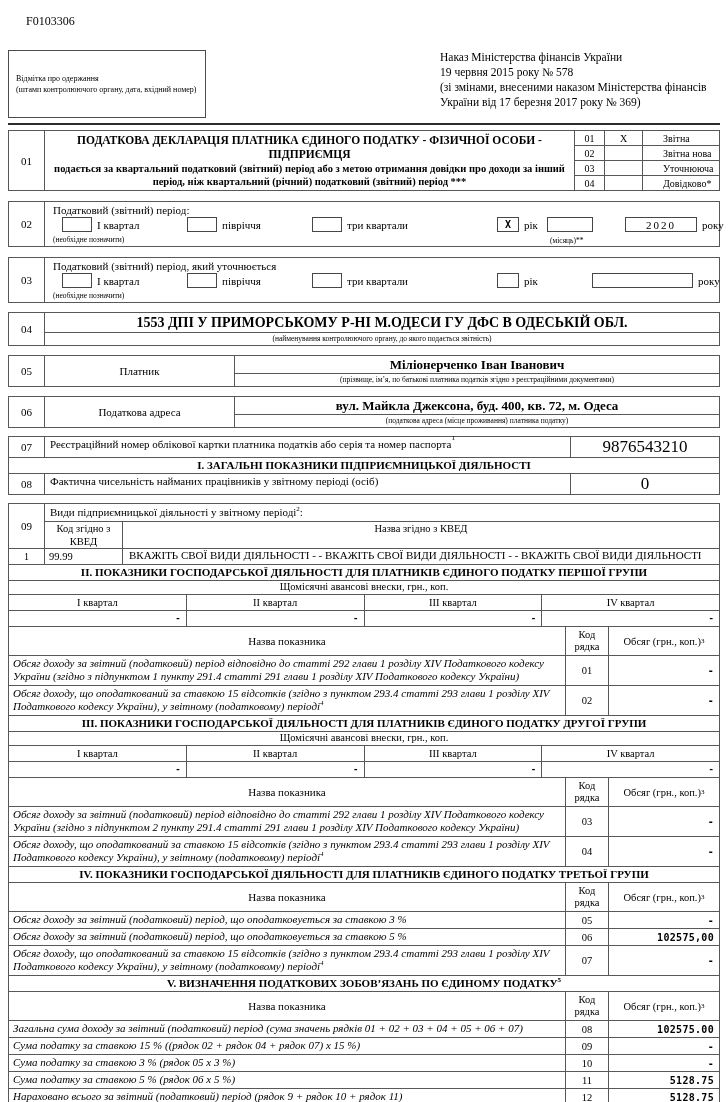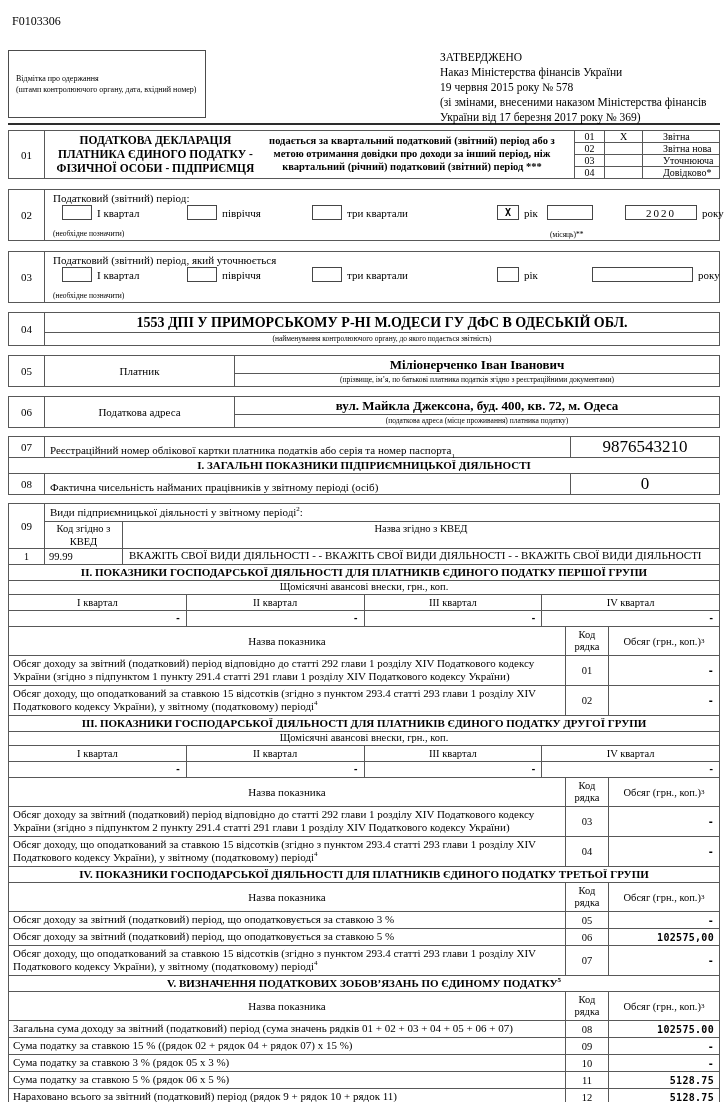--- a/index.html
+++ b/index.html
@@ -6,36 +6,36 @@
 html,body { padding:0; margin:0; }
 body {
   width:728px; height:1102px; overflow:hidden;
   background:#fff; color:#000;
   font-family:"Liberation Serif", serif;
 }
 .page { position:relative; padding:14px 8px 0 8px; }
 
 
 .hdr { position:relative; height:109px; }
-.form-code { position:absolute; top:0; left:4px; font-size:12px; }
+.form-code { position:absolute; top:0; left:18px; font-size:12px; }
 .stamp-box { position:absolute; top:36px; left:0; width:198px; height:68px;
   border:1px solid #4c4c4c; display:flex; flex-direction:column; justify-content:center;
   padding-left:7px; font-size:8px; line-height:11px; }
 .approved { position:absolute; top:36px; left:432px; font-size:11.5px; line-height:15px; }
 .thick { border-top:2px solid #2d2d2d; margin-bottom:5px; }
 
 
 .tbl { border:1px solid #585858; }
 .num { flex:0 0 36px; border-right:1px solid #585858; display:flex;
   align-items:center; justify-content:center; font-size:11px; }
 
 
 .r01 { display:flex; }
 .titlecell { flex:1; border-right:1px solid #585858; text-align:center;
-  padding:2px 8px; display:flex; flex-direction:row; justify-content:center; }
+  padding:2px 8px; display:flex; flex-direction:column; justify-content:center; }
 .t1 { font-weight:bold; font-size:11.5px; line-height:14px; }
 .t2 { font-weight:bold; font-size:10.5px; line-height:13px; margin-top:1px; }
 .minitbl { flex:0 0 144px; display:flex; flex-direction:column; font-size:10px; }
 .mrow { display:flex; flex:1; }
 .mrow + .mrow { border-top:1px solid #585858; }
 .mc { width:30px; border-right:1px solid #585858; display:flex; align-items:center; justify-content:center; }
 .mm { width:38px; border-right:1px solid #585858; display:flex; align-items:center; justify-content:center; }
 .ml { flex:1; padding-left:4px; display:flex; align-items:center;margin-left:16px; }
 
 
@@ -45,38 +45,38 @@
 .cbrow { position:relative; height:17px; }
 .grp { position:absolute; top:0; display:flex; align-items:center; }
 .cb { border:1px solid #464646; width:30px; height:15px; display:flex; align-items:center;
   justify-content:center; font-family:"DejaVu Sans Mono",monospace; font-weight:bold; font-size:10px; }
 .cb.small { width:22px; }
 .cb.mon { width:46px; }
 .cb.year { width:72px; font-family:"Liberation Serif",serif; font-weight:normal;
   font-size:11px; letter-spacing:2px; }
 .cb.year3 { width:101px; }
 .cbl { margin-left:5px; font-size:11px; white-space:nowrap; }
-.pnote { font-size:7.5px; padding-left:8px; margin-top:7px; }
+.pnote { font-size:7.5px; padding-left:8px; margin-top:1px; }
 .mnote { position:absolute; font-size:7.5px; left:505px; bottom:1px; }
 
 
 .rinfo { display:flex; margin-top:9px; }
 .vcell { flex:1; }
 .bigval { font-weight:bold; font-size:14px; line-height:17px; text-align:center;
   border-bottom:1px solid #585858; padding:1px 0; }
 .bigval.med { font-size:13px; line-height:15px; }
 .cap { font-size:7.5px; text-align:center; padding:1px 2px 2px; }
 .lblcell { flex:0 0 190px; border-right:1px solid #585858; display:flex;
   align-items:center; justify-content:center; font-size:11px; }
 
 
 .b07 { margin-top:8px; }
 .b07 > div + div { border-top:1px solid #585858; }
 .row7 { display:flex; }
-.lbl7 { flex:1; font-size:11px; padding:1px 5px; display:flex; align-items:flex-end; }
+.lbl7 { flex:1; font-size:11px; padding:1px 5px; display:flex; align-items:flex-start; }
 .val7 { flex:0 0 149px; border-left:1px solid #585858; display:flex;
   align-items:center; justify-content:center; font-size:17px; }
 
 .secbar { text-align:center; font-weight:bold; font-size:11px; line-height:13px; padding:1px 0; }
 .subbar { text-align:center; font-size:10.5px; line-height:12px; padding:0 0 1px; }
 
 .main { margin-top:8px; }
 .main > div + div { border-top:1px solid #585858; }
 
 
@@ -105,40 +105,39 @@
 
 .ihead { display:flex; }
 .iname { flex:1; }
 .ihead .iname { display:flex; align-items:center; justify-content:center;
   text-align:left; font-size:11px; min-height:26px; }
 .icode { flex:0 0 44px; border-left:1px solid #585858; border-right:1px solid #585858; }
 .ihead .icode { font-size:10.5px; line-height:12px; padding:2px 5px; text-align:center; }
 .ival { flex:0 0 110px; }
 .ihead .ival { display:flex; align-items:center; justify-content:center; font-size:10.5px; }
 .irow { display:flex; }
-.irow .iname { font-size:11px; line-height:13px; padding:1px 4px 2px; }
+.irow .iname { font-size:11px; line-height:13px; padding:1px 4px 2px;font-style:italic; }
 .irow .icode { display:flex; align-items:center; justify-content:center; font-size:10.5px; }
 .irow .ival { display:flex; align-items:center; justify-content:flex-end; padding-right:5px;
   font-family:"DejaVu Sans Mono",monospace; font-weight:bold; font-size:10px; letter-spacing:0.3px; }
 
 sup { font-size:7px; line-height:0; }
 </style>
 </head>
 <body>
 
 <div class="page">
 
   <div class="hdr">
     <div class="form-code">F0103306</div>
     <div class="stamp-box">
       <div>Відмітка про одержання</div>
       <div>(штамп контролюючого органу, дата, вхідний номер)</div>
     </div>
     <div class="approved">
-      <div>ЗАТВЕРДЖЕНО</div>
       <div>Наказ Міністерства фінансів України</div>
       <div>19 червня 2015 року № 578</div>
       <div>(зі змінами, внесеними наказом Міністерства фінансів</div>
       <div>України від 17 березня 2017 року № 369)</div>
     </div>
   </div>
   <div class="thick"></div>
 
   <div class="tbl r01">
     <div class="num">01</div>

